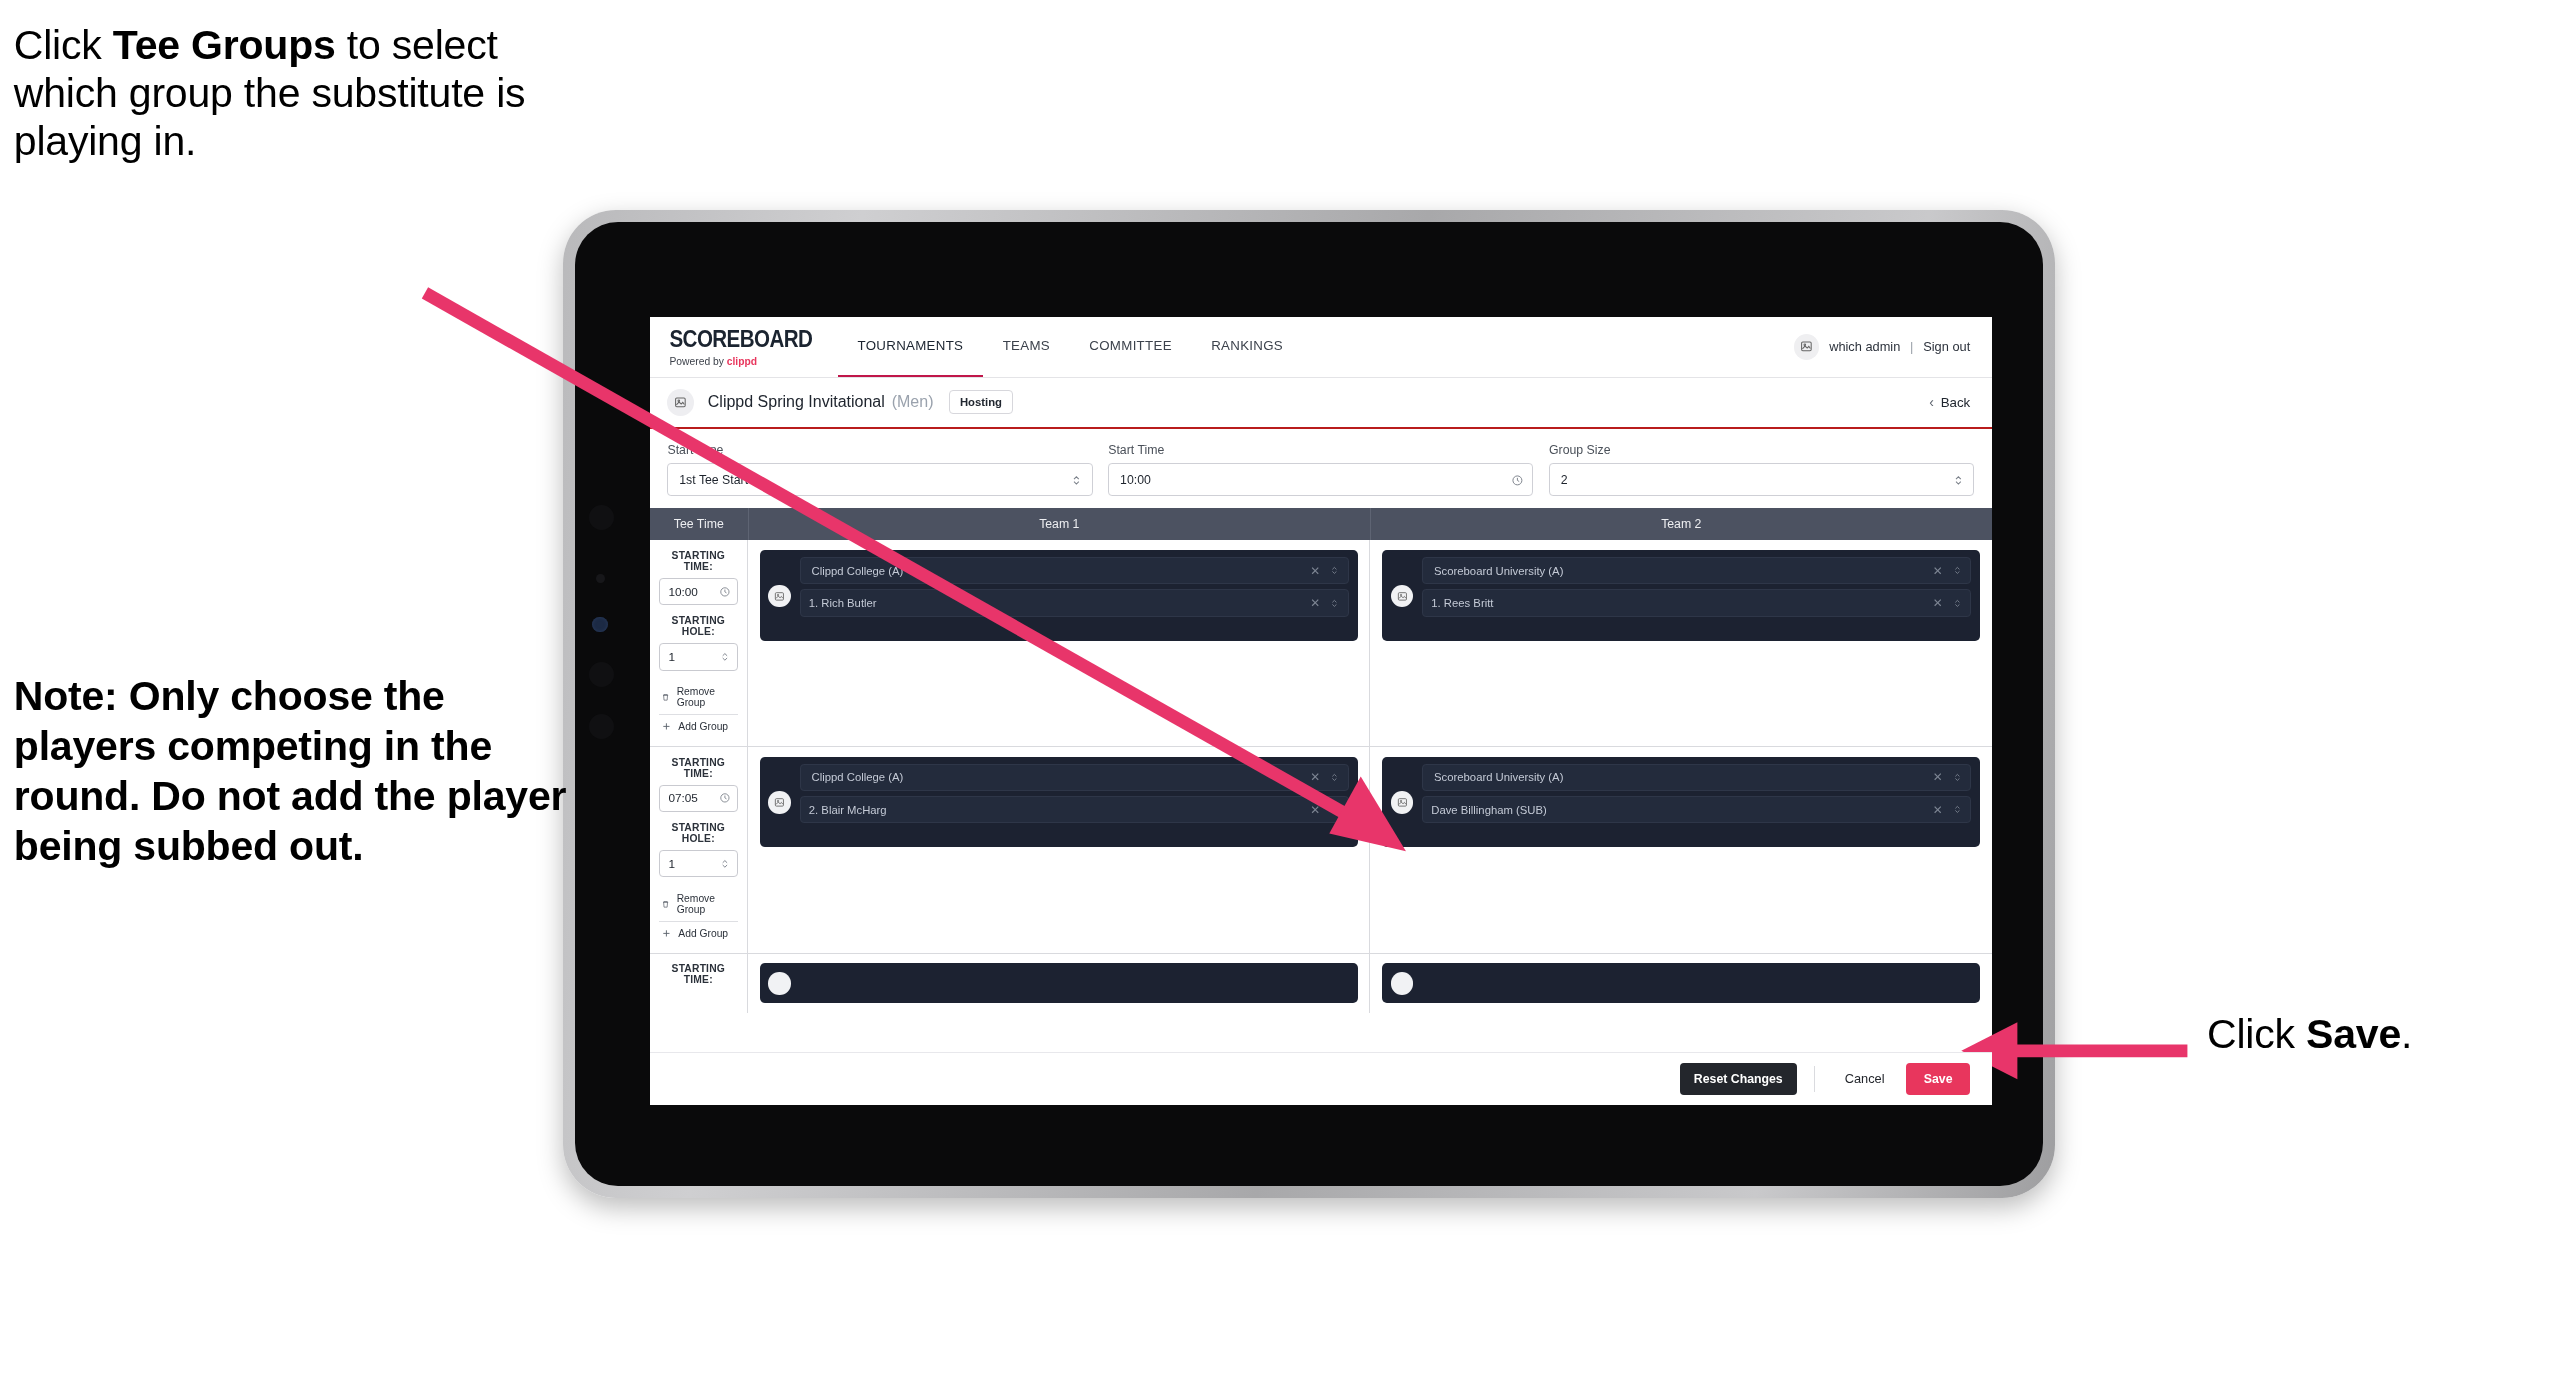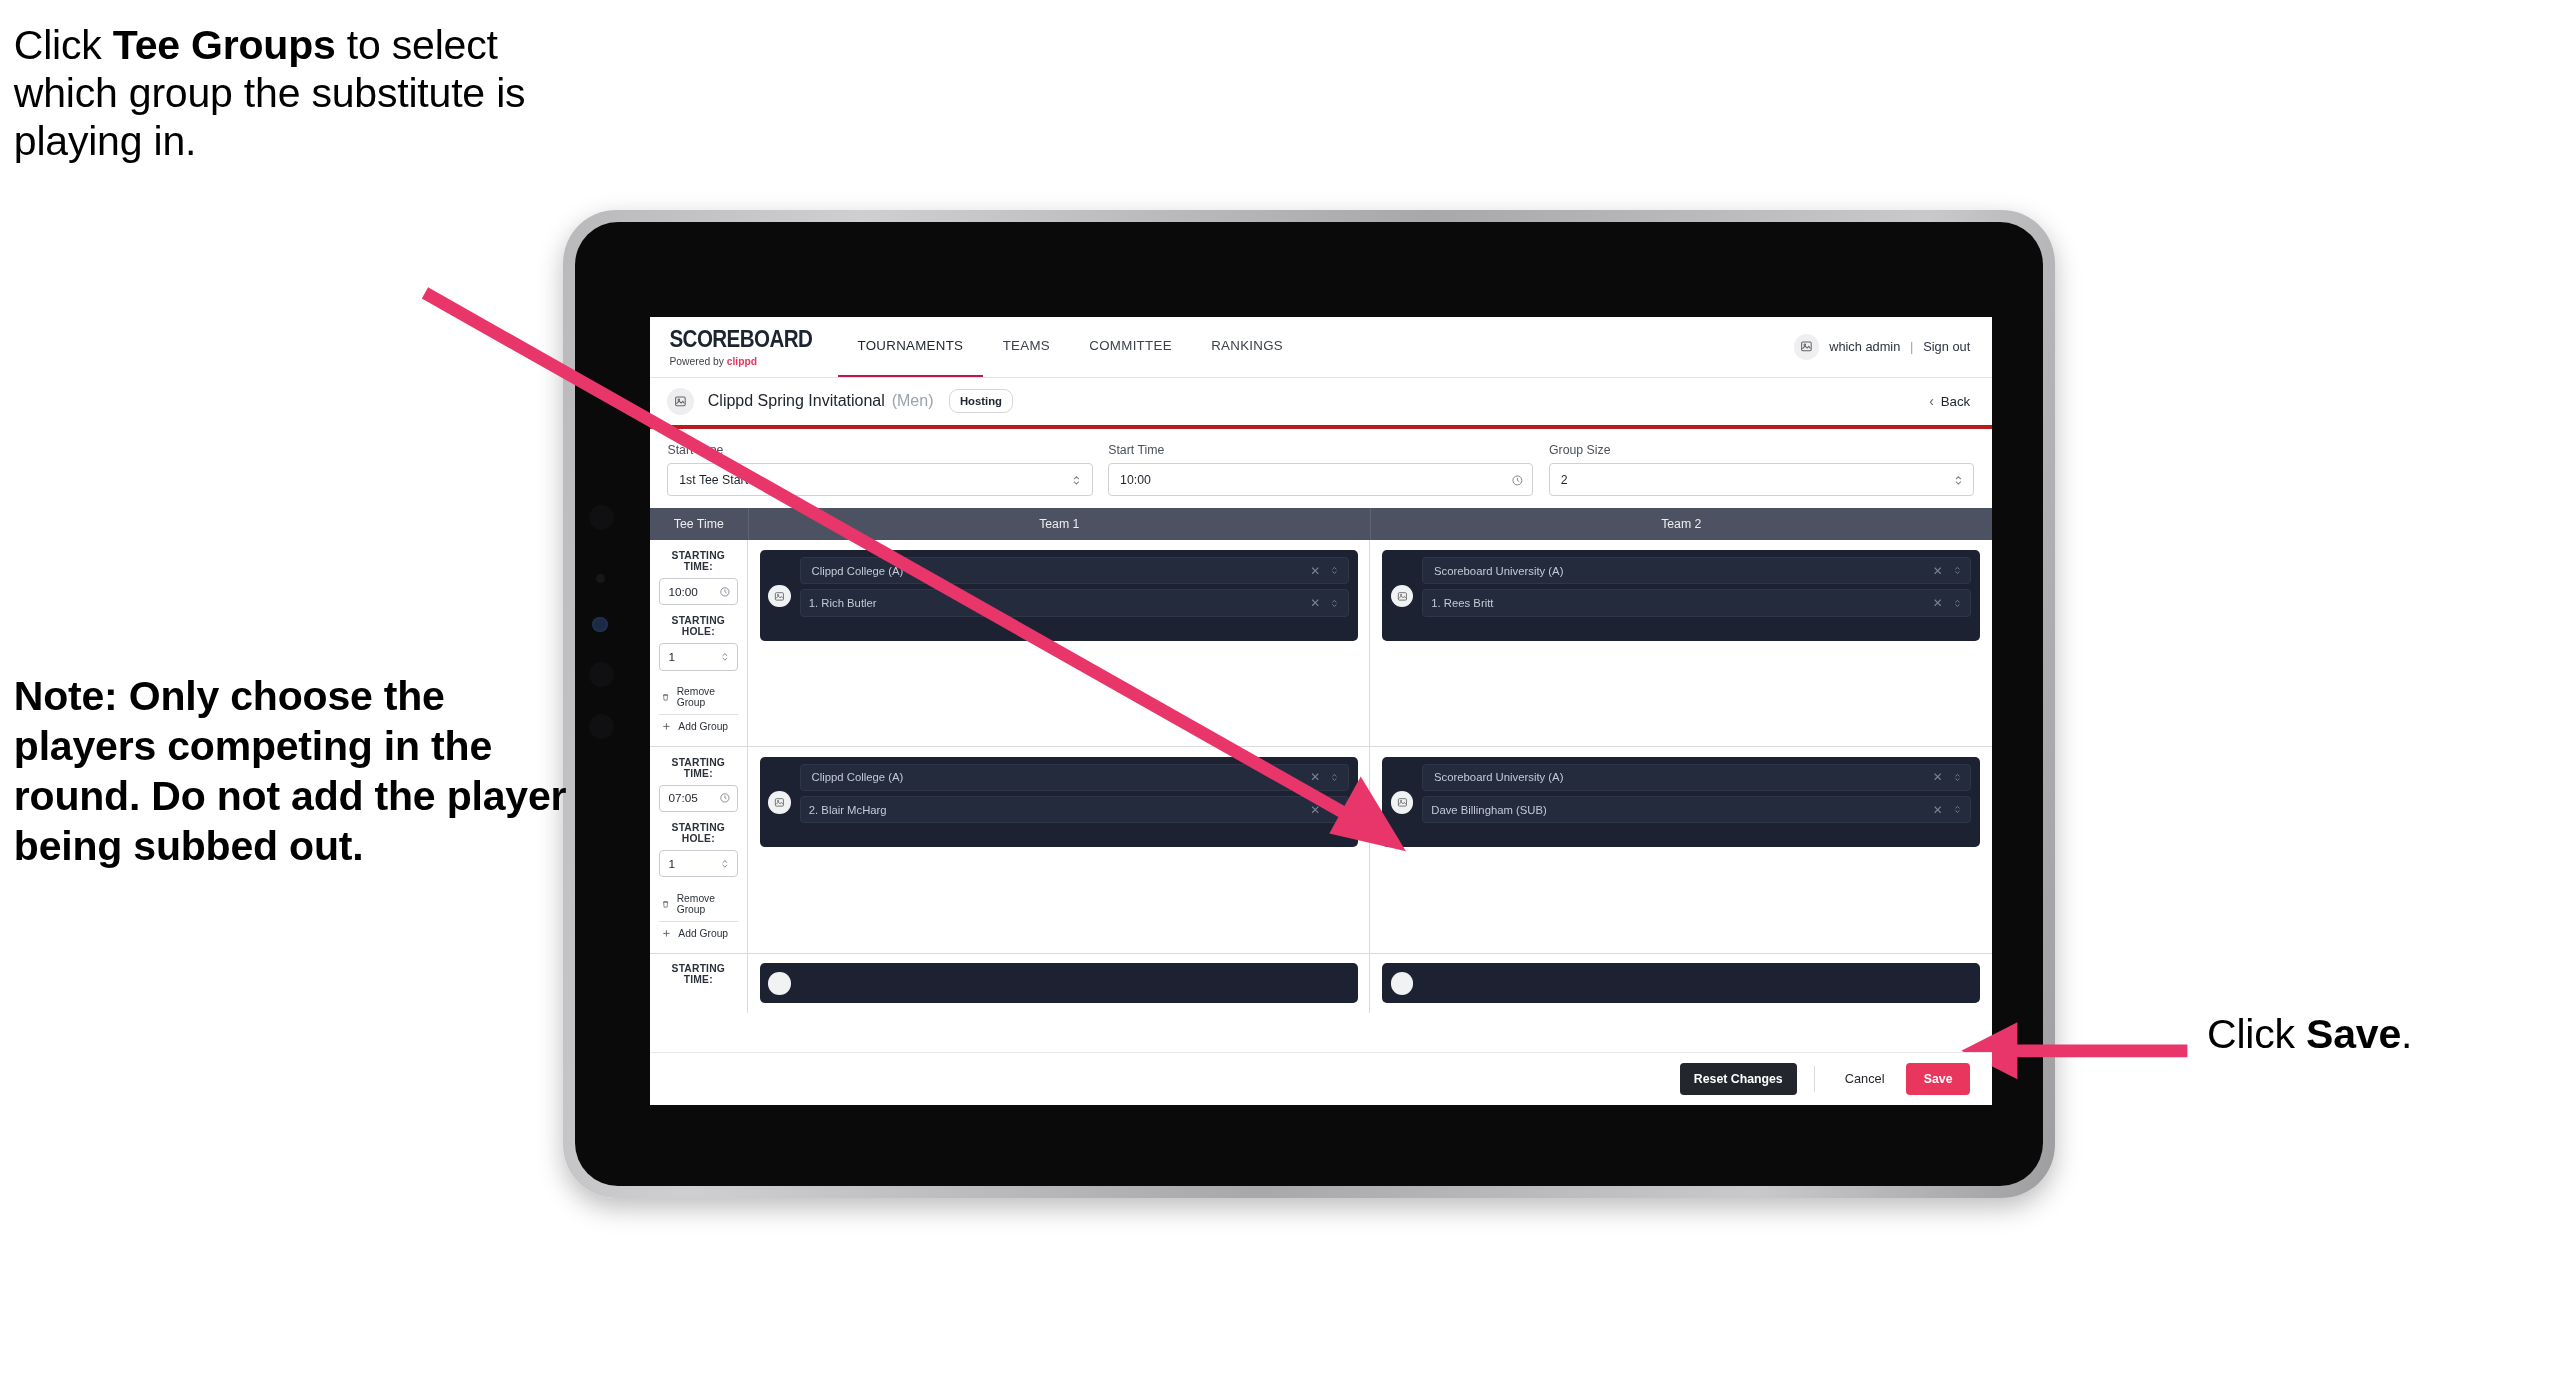--- a/index.html
+++ b/index.html
@@ -94,32 +94,32 @@
   .avatar-circle svg { width: 12.8px; height: 12.8px; }
   #user-name { font-size: 12.8px; color: #2c323c; }
   .sep-bar { color: #9aa0a8; font-size: 12.8px; }
   #sign-out { font-size: 12.8px; color: #2c323c; cursor: pointer; }
 
   
   #tourbar {
     height: 51px; flex: 0 0 51px;
     display: flex; align-items: center;
     padding: 0 21.6px 0 17.7px;
-    border-bottom: 4px solid #b91c1c;
+    border-bottom: 2px solid #b91c1c;
     background: #fff;
   }
   #tour-icon {
     width: 26.5px; height: 26.5px; border-radius: 50%; background: #eeeef1;
     display: flex; align-items: center; justify-content: center; margin-right: 13.8px;
   }
   #tour-icon svg { width: 12.8px; height: 12.8px; }
   #tour-name { font-size: 16px; color: #20262f; }
   #tour-gender { font-size: 16px; color: #9aa2ad; margin-left: 6.9px; }
   #hosting-badge {
-    margin-left: 15.7px; border: 1px solid #d7d7dc; border-radius: 9px;
+    margin-left: 15.7px; border: 1px solid #d7d7dc; border-radius: 4px;
     padding: 4.9px 9.8px; font-size: 11.3px; font-weight: 700; color: #20262f;
   }
   #back-link { margin-left: auto; font-size: 13.3px; color: #20262f; cursor: pointer; display: flex; align-items: center; gap: 6.9px; }
   #back-chev { font-size: 13.8px; color: #5b626c; }
 
   
   #settings-row { display: flex; gap: 15.7px; padding: 13.8px 17.7px 11.8px 17.7px; background: #fff; }
   .field { flex: 1 1 0; min-width: 0; }
   .field-label { font-size: 12.3px; color: #4a5059; margin-bottom: 6.9px; }
   .field-box {

